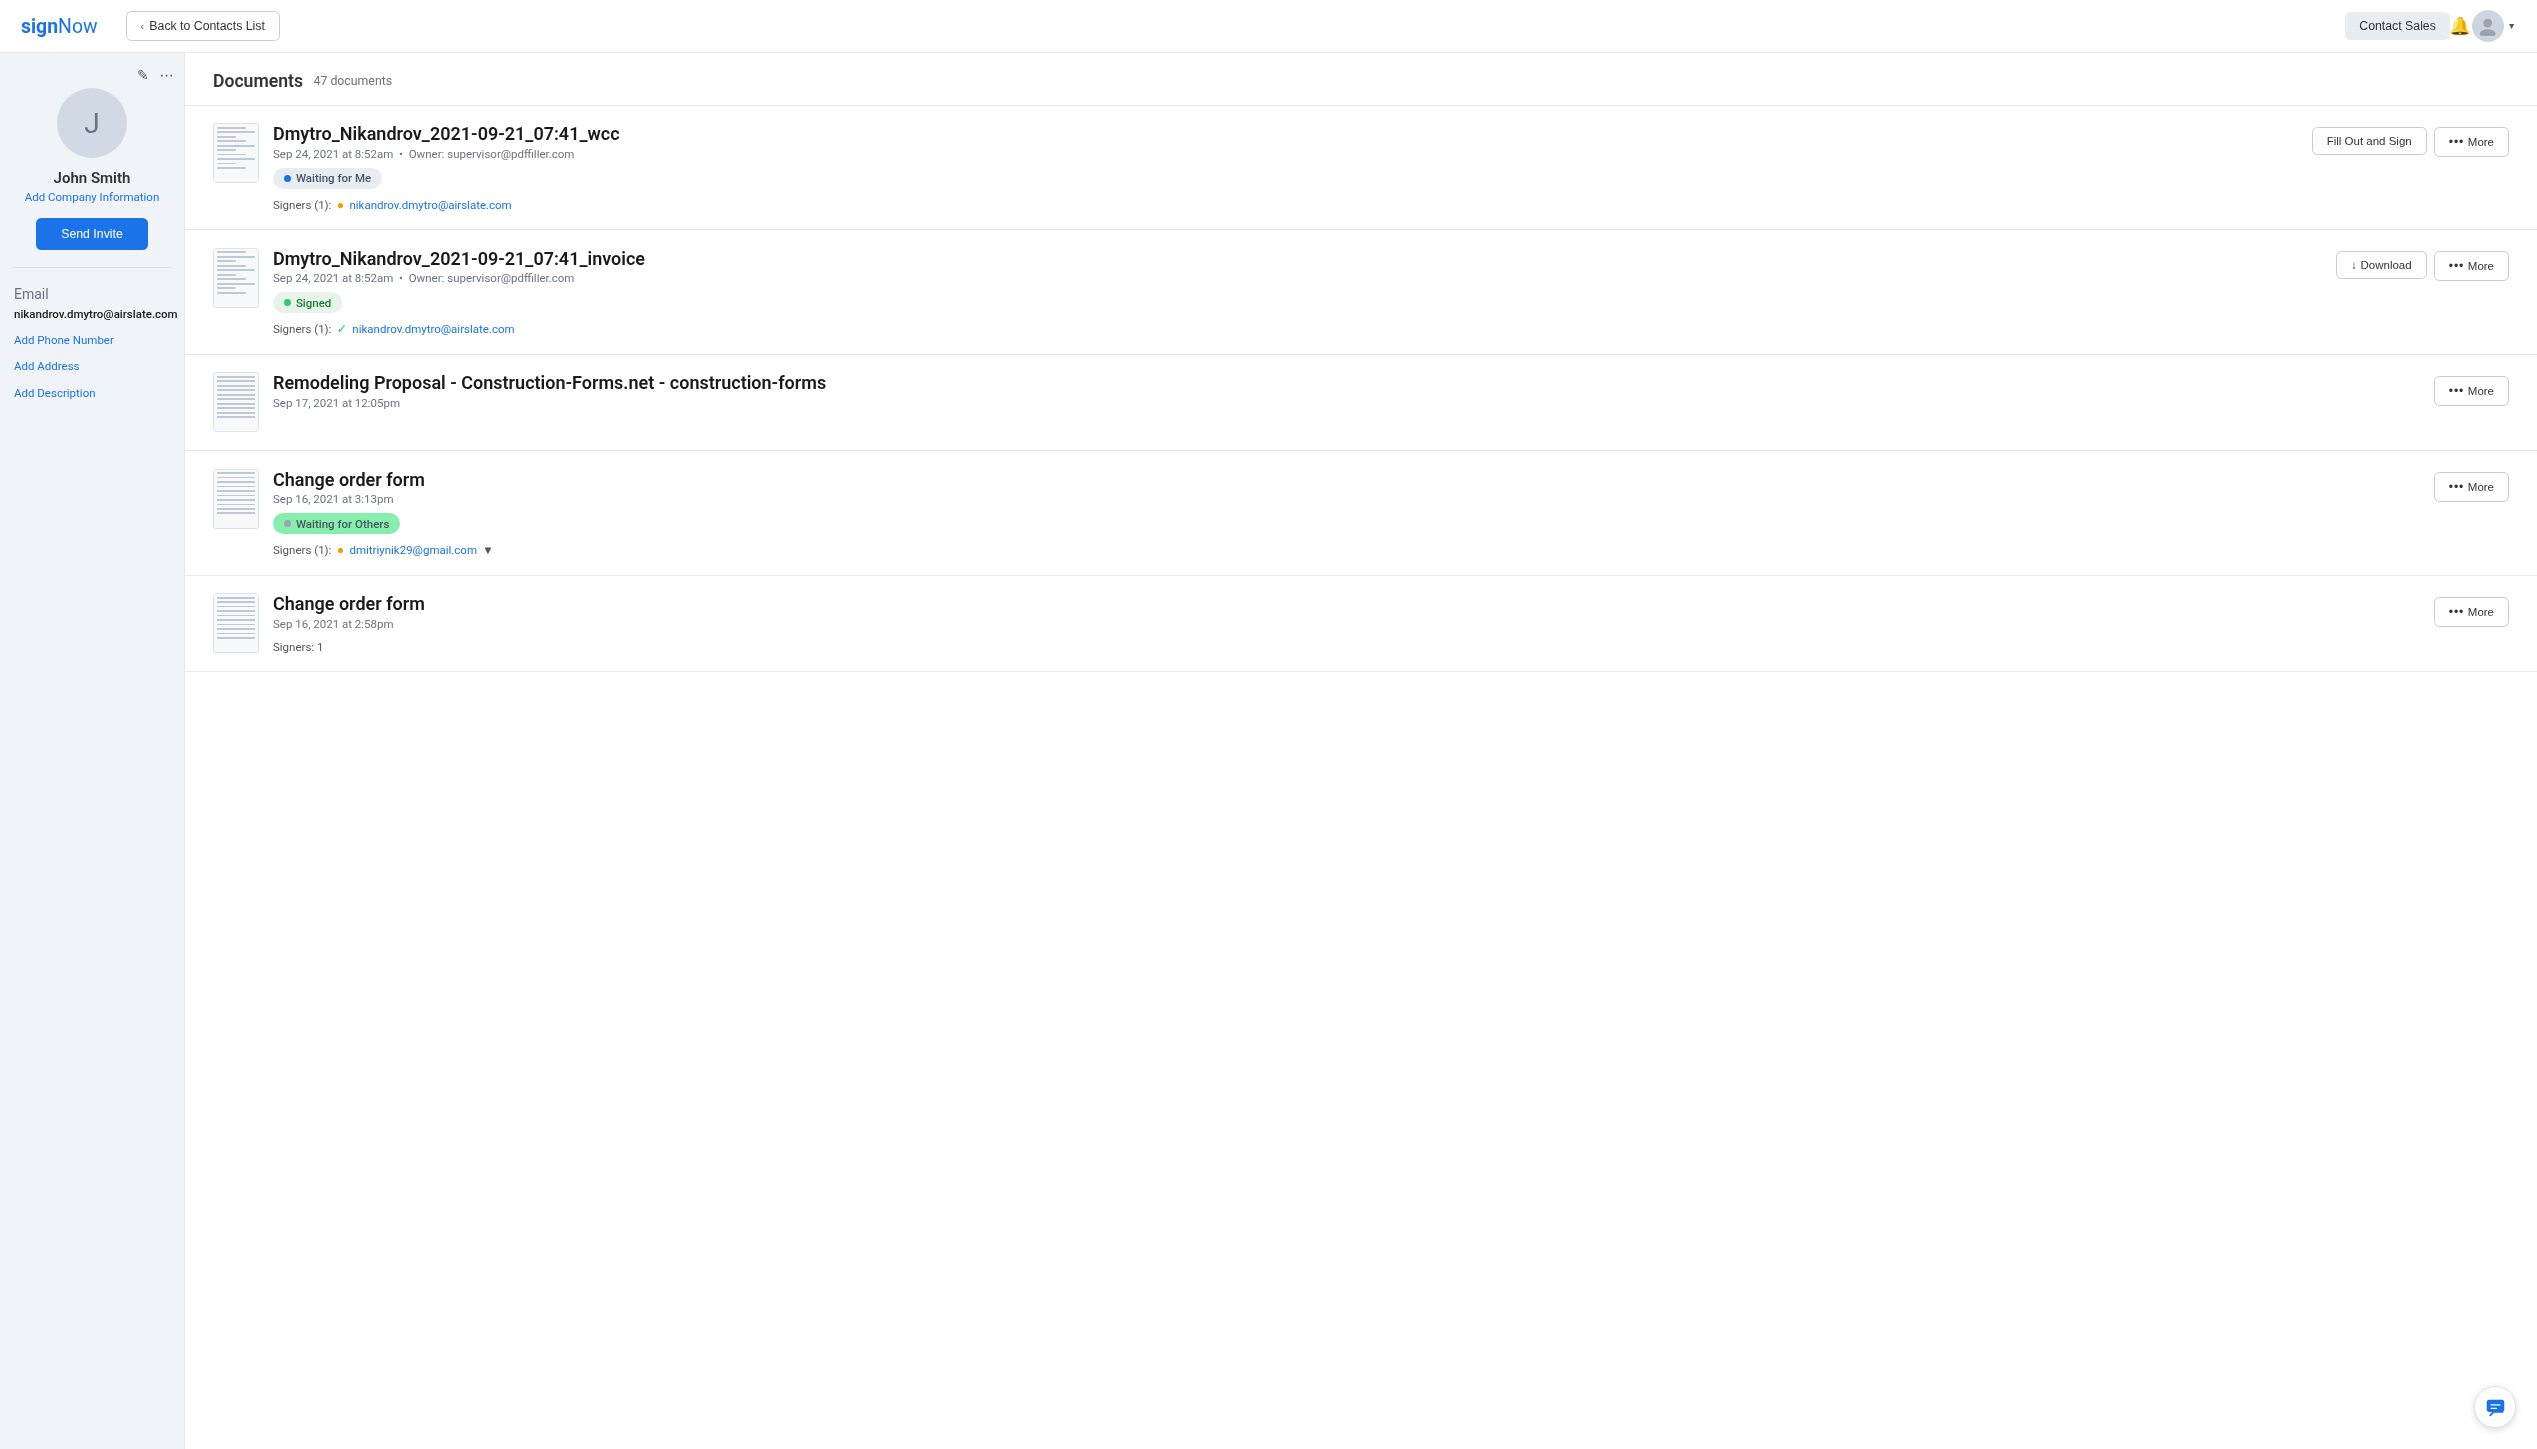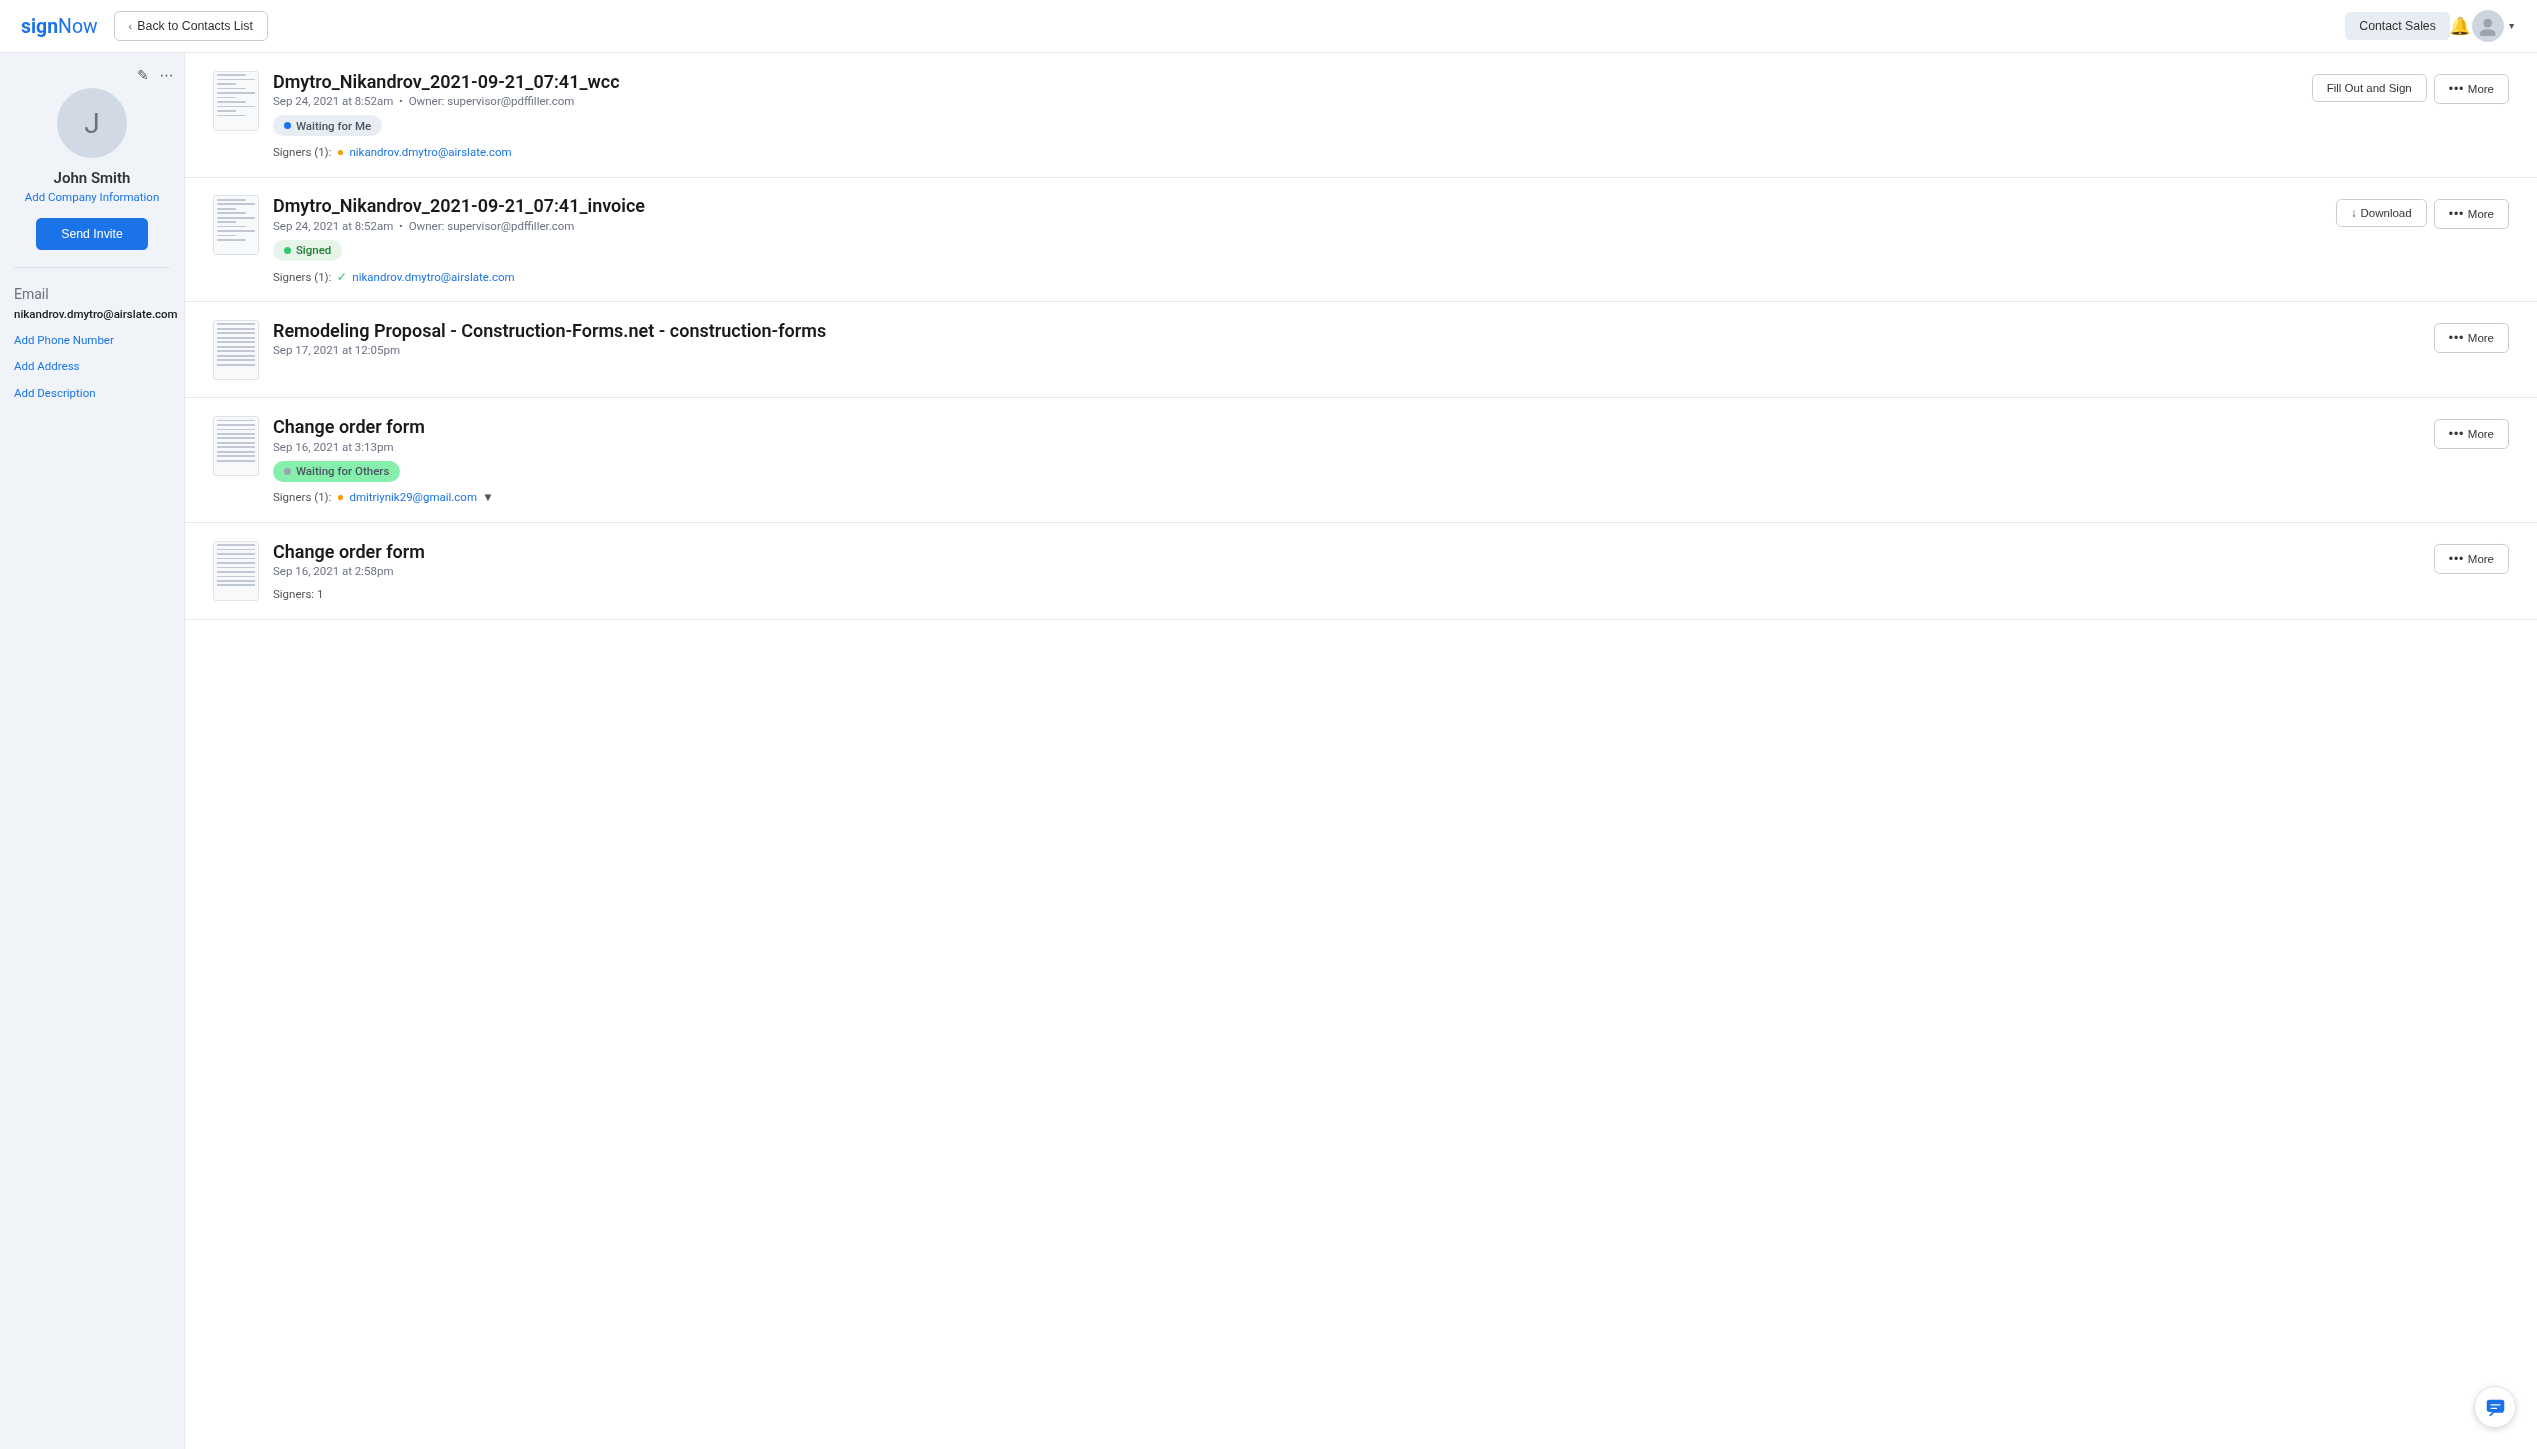--- a/index.html
+++ b/index.html
@@ -8,21 +8,21 @@
     
     .header {
       display: flex;
       align-items: center;
       justify-content: space-between;
       padding: 0 21px;
       height: 53px;
       border-bottom: 0.9px solid #e5e7eb;
       background: #fff;
     }
-    .header-left { display: flex; align-items: center; gap: 16px; }
+    .header-left { display: flex; align-items: center; gap: 28px; }
     .logo { font-size: 19.4px; font-weight: 700; }
     .logo span:first-child { color: #1a73e8; }
     .logo span:last-child { color: #1a73e8; font-weight: 400; }
     .back-btn {
       display: flex; align-items: center; gap: 5.3px;
       padding: 7px 14px; border: 0.9px solid #ccc; border-radius: 5.3px;
       background: #fff; cursor: pointer; font-size: 12.3px; color: #333;
     }
     .chevron-left { font-size: 10.6px; color: #555; }
     .header-right { display: flex; align-items: center; }
@@ -193,20 +193,24 @@
     <div class="contact-info">
       <div class="info-label">Email</div>
       <div class="info-value">nikandrov.dmytro@airslate.com</div>
       <a class="info-link">Add Phone Number</a>
       <a class="info-link">Add Address</a>
       <a class="info-link">Add Description</a>
     </div>
   </div>
 
   <div class="main">
+    <div class="docs-header">
+      <span class="docs-title">Documents</span>
+      <span class="docs-count">47 documents</span>
+    </div>
 
     <div class="doc-item">
       <div class="doc-thumb">
         <div class="thumb-section">
           <div class="thumb-line w75" style="height:1.8px;background:#c0c8d4;margin-bottom:1.8px;"></div>
           <div class="thumb-line w100" style="height:1.8px;background:#c0c8d4;margin-bottom:1.8px;"></div>
           <div class="thumb-line w50" style="height:1.8px;background:#c0c8d4;margin-bottom:1.8px;"></div>
           <div class="thumb-line w75" style="height:1.8px;background:#c0c8d4;margin-bottom:1.8px;"></div>
           <div class="thumb-line w100" style="height:1.8px;background:#c0c8d4;margin-bottom:1.8px;"></div>
           <div class="thumb-line w50" style="height:1.8px;background:#c0c8d4;margin-bottom:1.8px;"></div>

